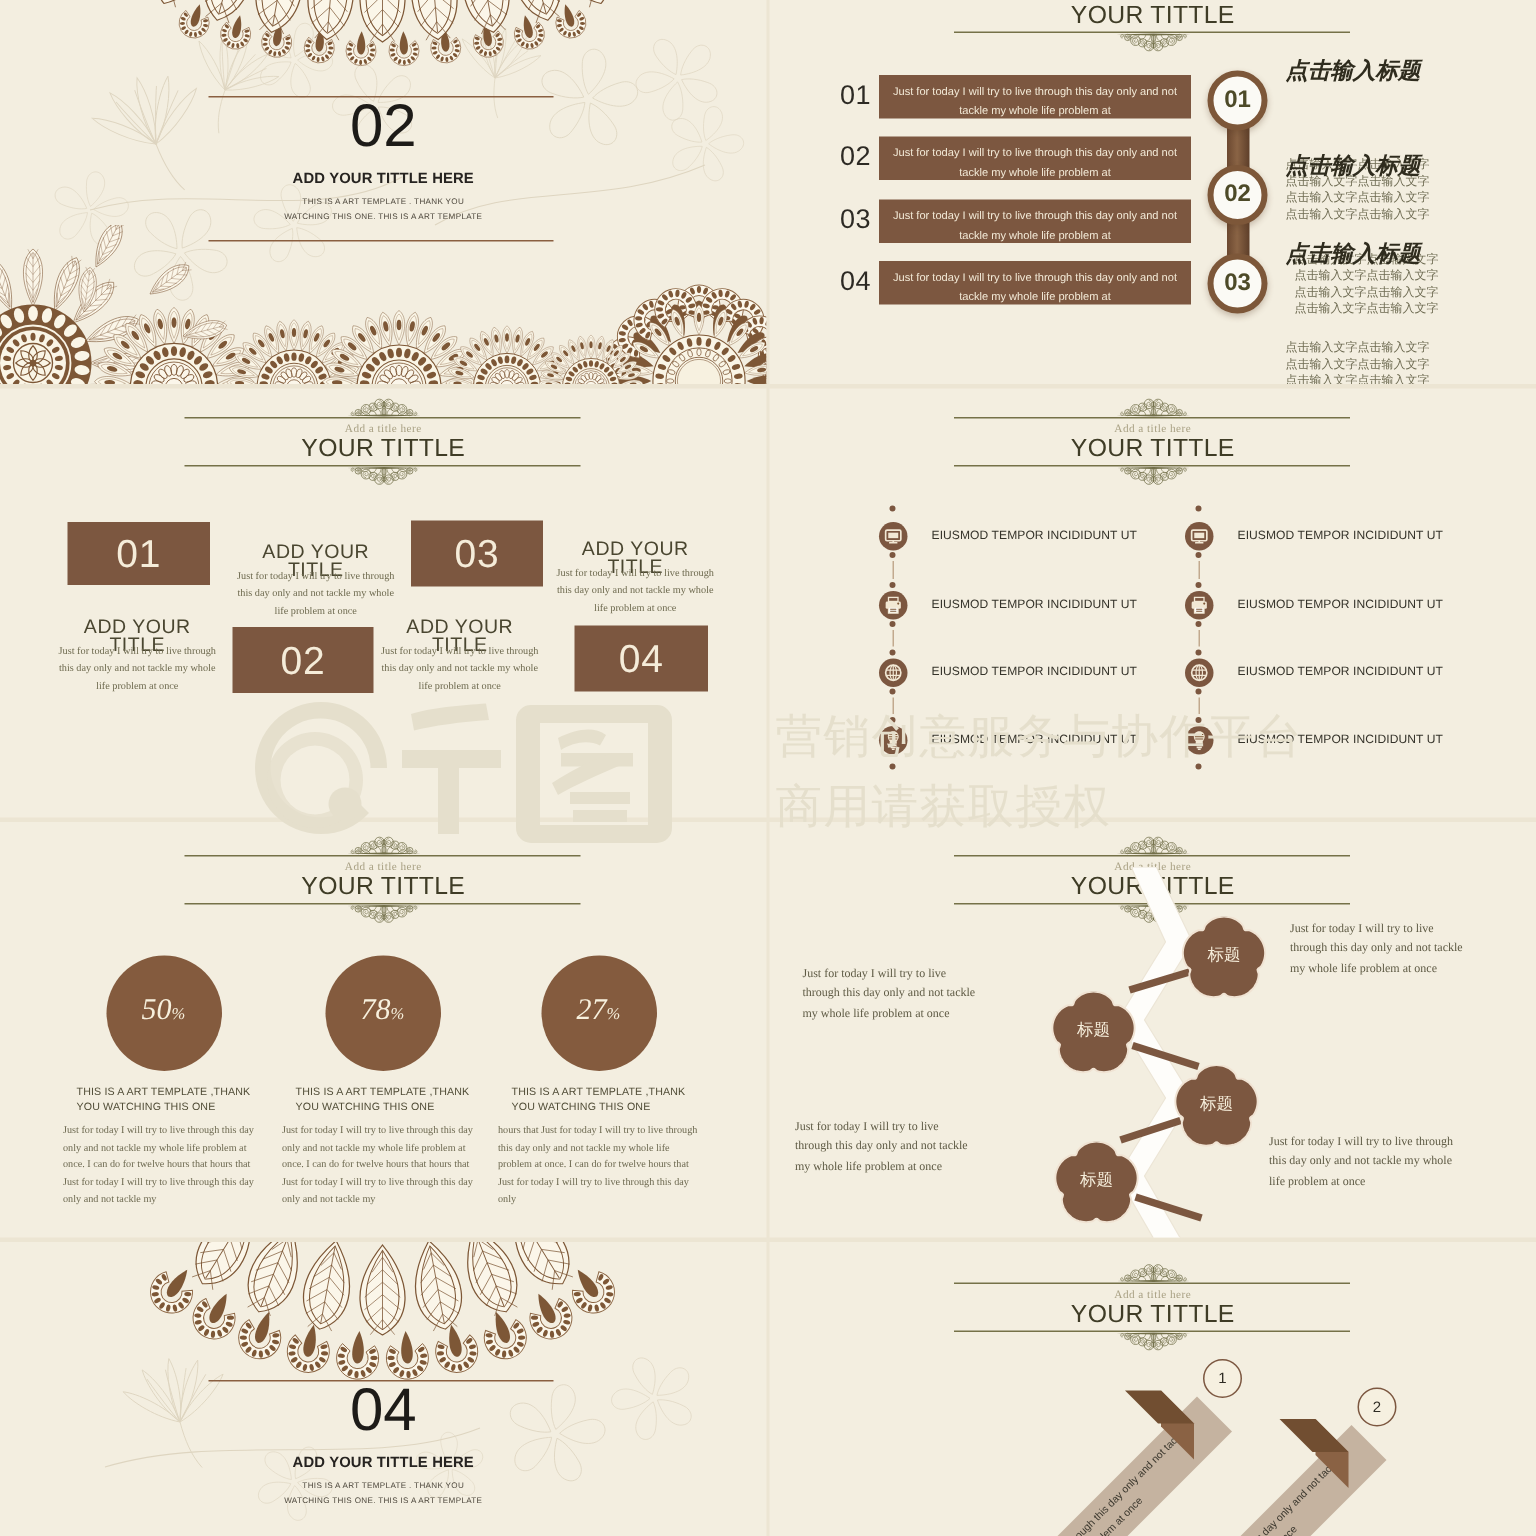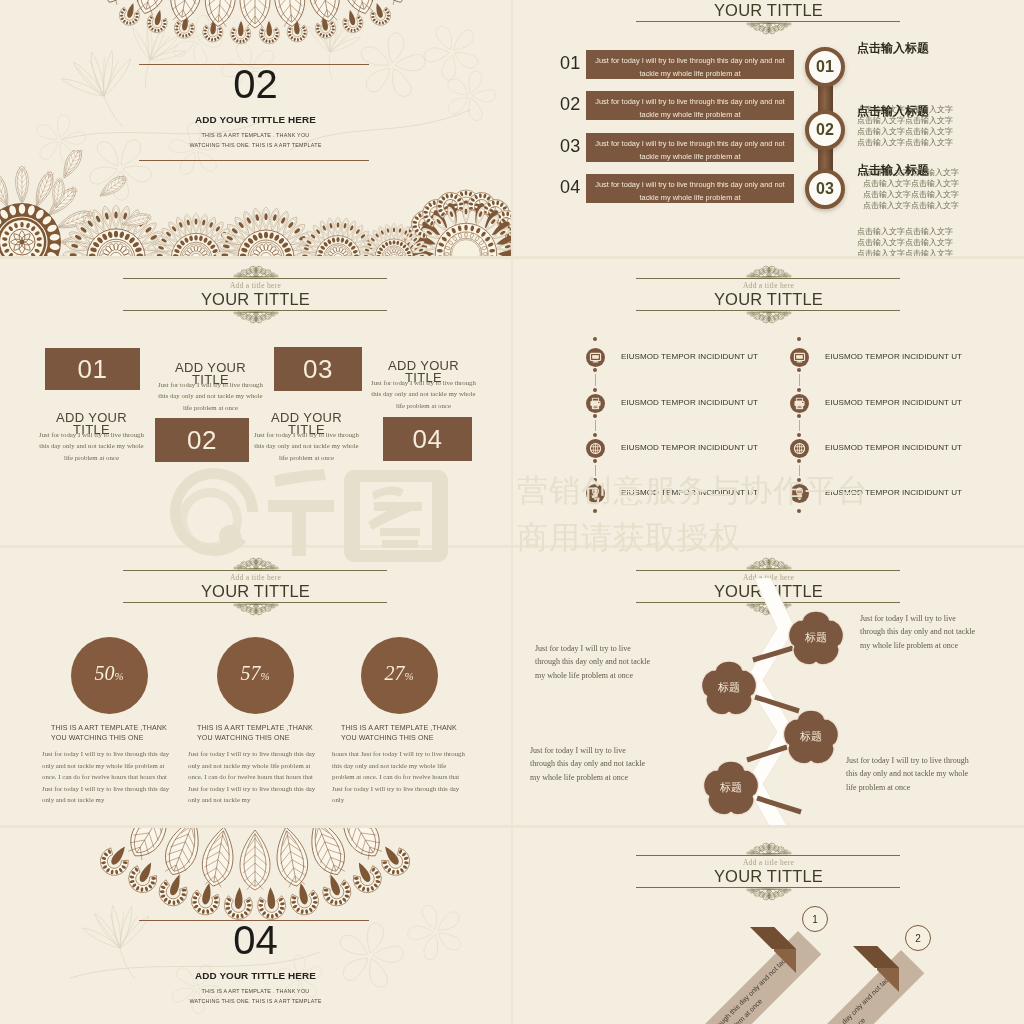--- a/index.html
+++ b/index.html
@@ -49,21 +49,21 @@
             color:#2d2a24;font-weight:400;letter-spacing:.3px;line-height:22px;}
   .nbar{position:absolute;background:#7c5740;color:#f3ead7;font-size:7.4px;line-height:13px;
         text-align:center;padding:4px 8px 0;box-sizing:border-box;
         font-family:"Liberation Sans",sans-serif;}
   .chain-line{position:absolute;background:linear-gradient(90deg,#6b4830,#8a6445 45%,#5e3f2a);}
   .cbubble{position:absolute;border-radius:50%;background:#fbfaf5;border:4px solid #7d5739;
            box-sizing:border-box;display:flex;align-items:center;justify-content:center;
            font-family:"Liberation Sans",sans-serif;font-weight:700;font-size:16px;color:#4d4a28;
            box-shadow:0 2px 4px rgba(90,60,35,.3);}
   .ctitle{position:absolute;font-family:"Liberation Sans",sans-serif;font-weight:700;
-          font-size:12px;color:#2f2c1e;line-height:12px;}
+          font-size:15px;color:#2f2c1e;line-height:12px;font-style:italic;}
   .ctext{position:absolute;font-family:"Liberation Sans",sans-serif;font-size:8px;
          line-height:11px;color:#6e6b52;white-space:nowrap;margin-top:48px;}
 
   
   .blk{position:absolute;background:#7c5740;color:#f5ecd9;text-align:center;
        font-family:"Liberation Sans",sans-serif;font-size:26px;font-weight:400;
        display:flex;align-items:center;justify-content:center;letter-spacing:.5px;}
   .blk-ttl{position:absolute;text-align:center;font-family:"Liberation Sans",sans-serif;
            font-size:13px;color:#4a4630;letter-spacing:.35px;line-height:12px;}
   .blk-txt{position:absolute;text-align:center;font-family:"Liberation Serif",serif;
@@ -901,21 +901,21 @@
             <path d="M42.0,5.6 C38.6,5.6 37.8,9.6 40.4,10.6 C41.7,11.1 42.0,10 42.0,8.6 C42.0,10 42.3,11.1 43.6,10.6 C46.2,9.6 45.4,5.6 42.0,5.6 Z" fill="none" stroke="#73704a" stroke-width=".75"></path>
             <ellipse cx="42.0" cy="16.3" rx="2.6" ry="3.8" fill="none" stroke="#73704a" stroke-width=".7"></ellipse>
           </svg>
         </div>
       </div>
       <div class="pc" style="left:70.5px;top:89px;width:77px;height:77px" data-name="percent-circle"></div>
       <div class="pc-val" style="left:70.5px;top:114px;width:77px" data-name="percent-value"><span data-name="percent-number">50</span><span data-name="percent-unit">%</span></div>
       <div class="pc-head" style="left:51px;top:175px;width:120px" data-name="card-heading">THIS IS A ART TEMPLATE ,THANK YOU WATCHING THIS ONE</div>
       <div class="pc-body" style="left:42px;top:200px;width:134px" data-name="card-body">Just for today I will try to live through this day only and not tackle my whole life problem at once. I can do for twelve hours that hours that Just for today I will try to live through this day only and not tackle my</div>
       <div class="pc" style="left:216.5px;top:89px;width:77px;height:77px" data-name="percent-circle"></div>
-      <div class="pc-val" style="left:216.5px;top:114px;width:77px" data-name="percent-value"><span data-name="percent-number">57</span><span data-name="percent-unit">%</span></div>
+      <div class="pc-val" style="left:216.5px;top:114px;width:77px" data-name="percent-value"><span data-name="percent-number">78</span><span data-name="percent-unit">%</span></div>
       <div class="pc-head" style="left:197px;top:175px;width:120px" data-name="card-heading">THIS IS A ART TEMPLATE ,THANK YOU WATCHING THIS ONE</div>
       <div class="pc-body" style="left:188px;top:200px;width:134px" data-name="card-body">Just for today I will try to live through this day only and not tackle my whole life problem at once. I can do for twelve hours that hours that Just for today I will try to live through this day only and not tackle my</div>
       <div class="pc" style="left:360.5px;top:89px;width:77px;height:77px" data-name="percent-circle"></div>
       <div class="pc-val" style="left:360.5px;top:114px;width:77px" data-name="percent-value"><span data-name="percent-number">27</span><span data-name="percent-unit">%</span></div>
       <div class="pc-head" style="left:341px;top:175px;width:120px" data-name="card-heading">THIS IS A ART TEMPLATE ,THANK YOU WATCHING THIS ONE</div>
       <div class="pc-body" style="left:332px;top:200px;width:134px" data-name="card-body">hours that Just for today I will try to live through this day only and not tackle my whole life problem at once. I can do for twelve hours that Just for today I will try to live through this day only</div>
     </div>
   <div class="slide" id="s6" data-name="slide-zigzag-clouds">
       <div class="hdr" style="top:22px" data-name="section-header">
         <div class="flo up" data-name="flourish-top-ornament">

